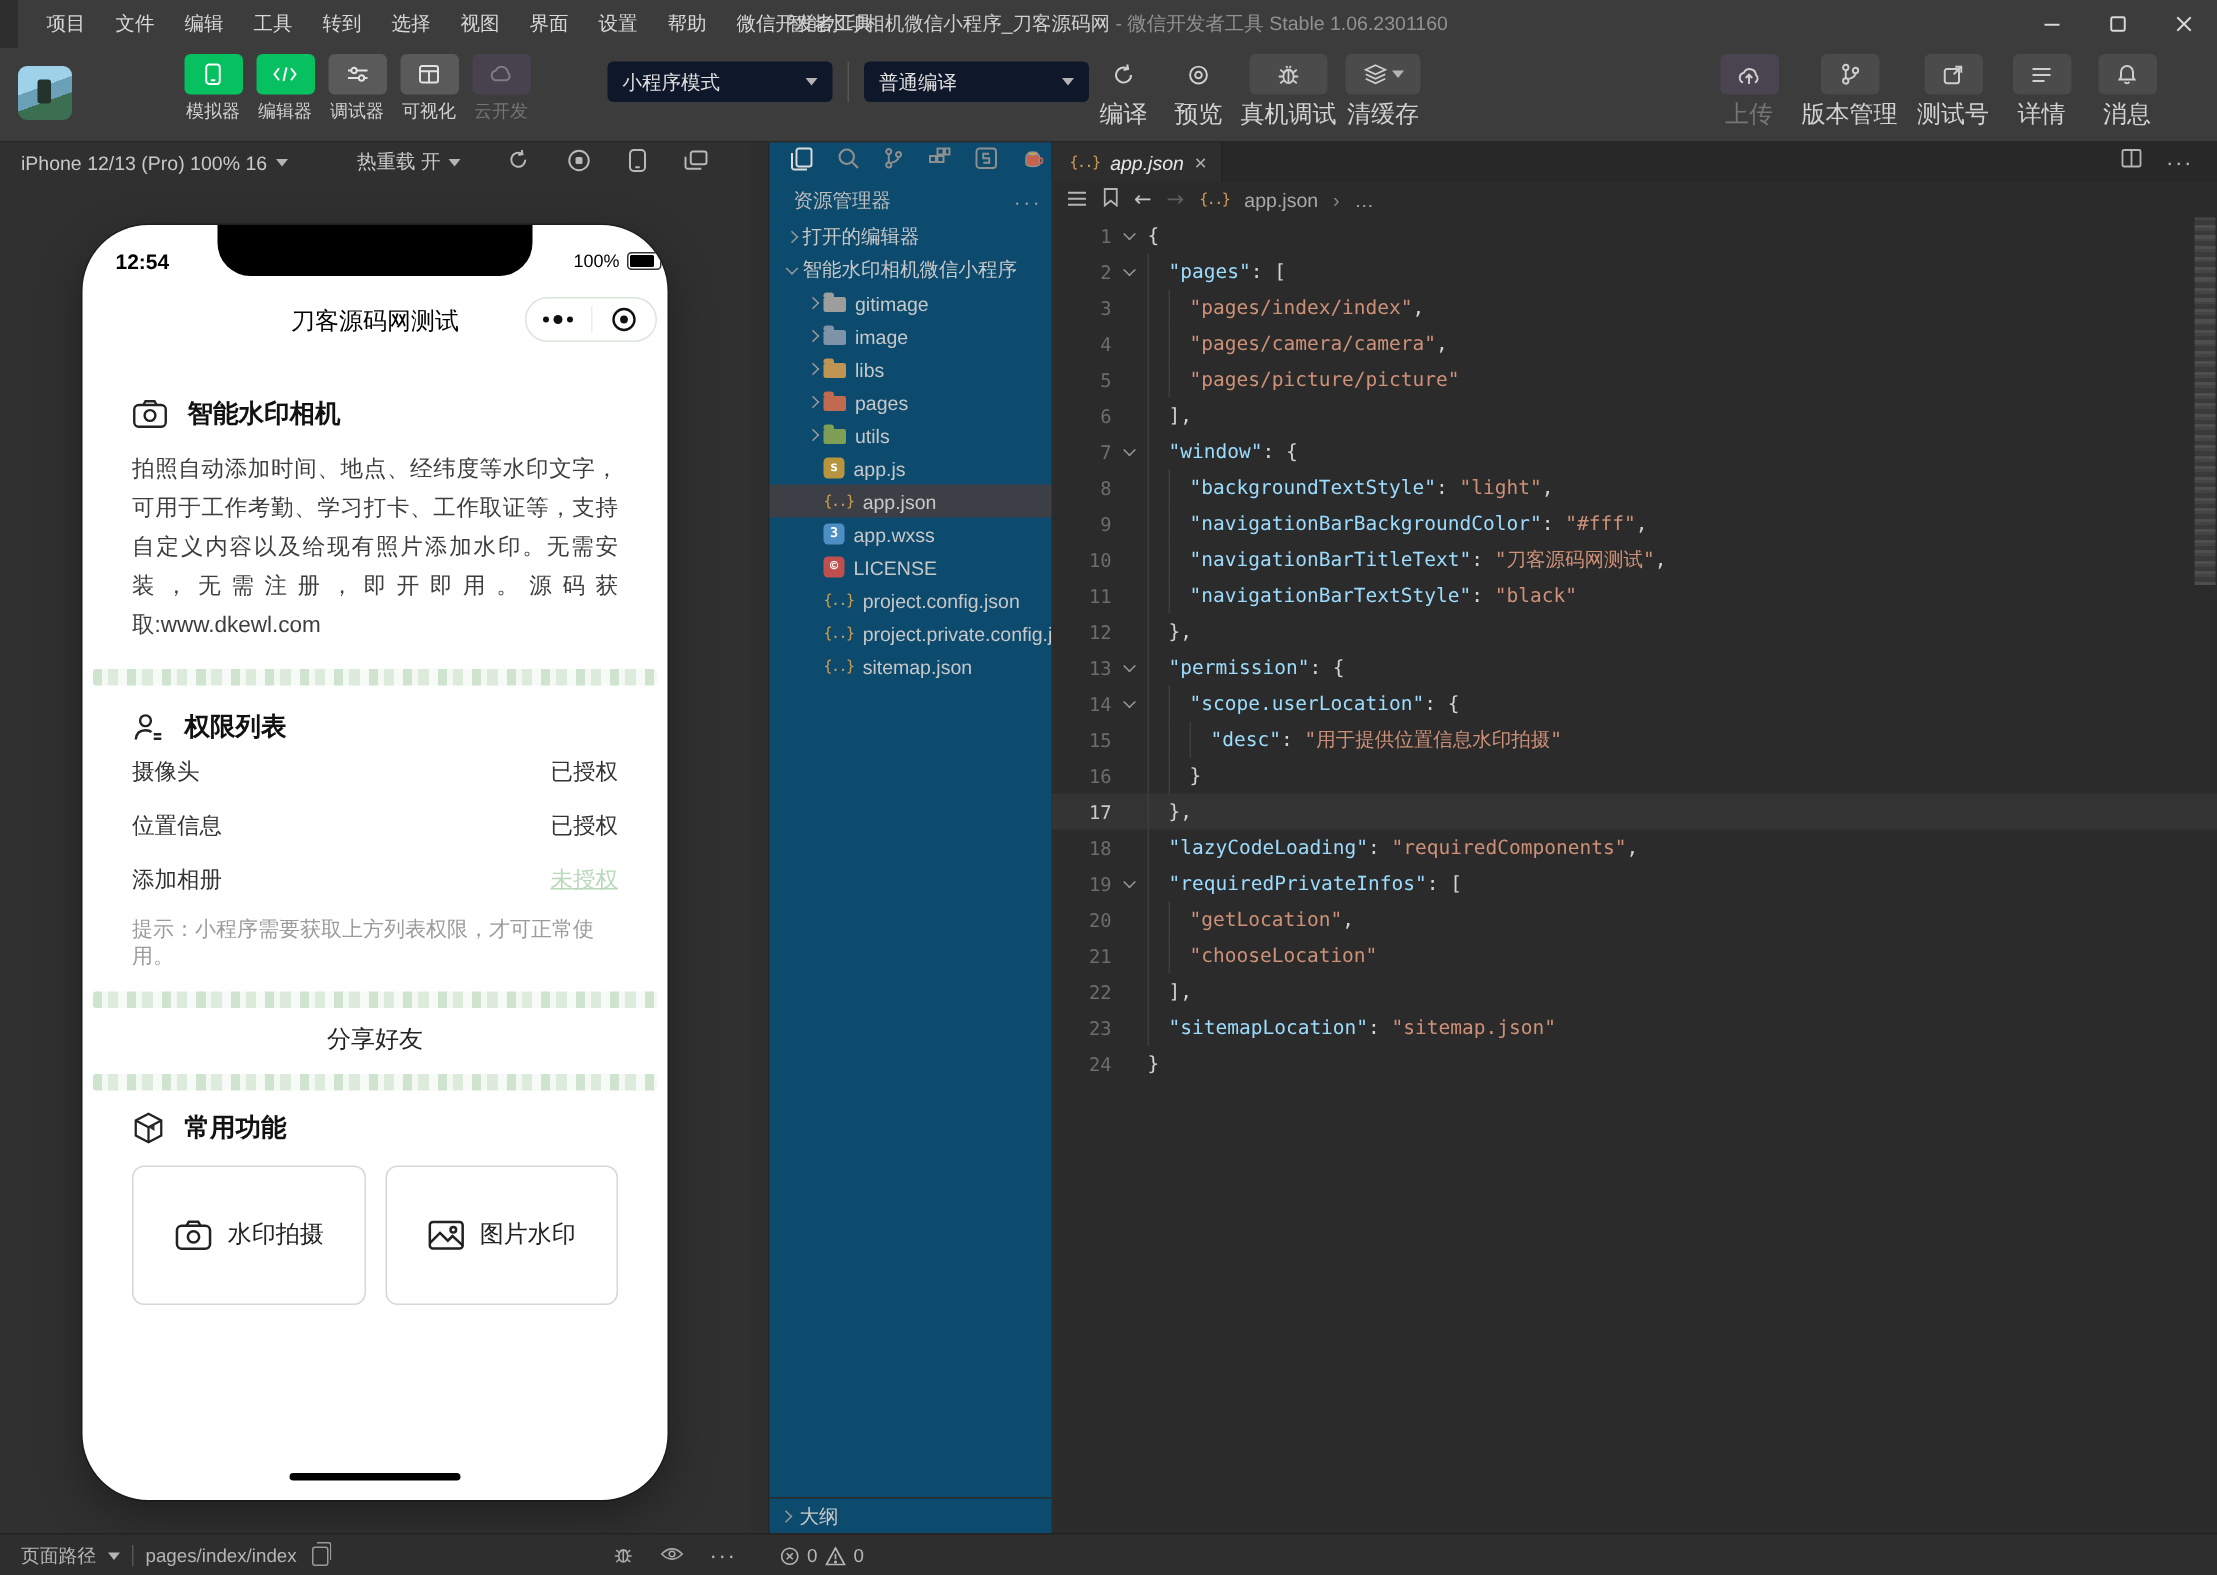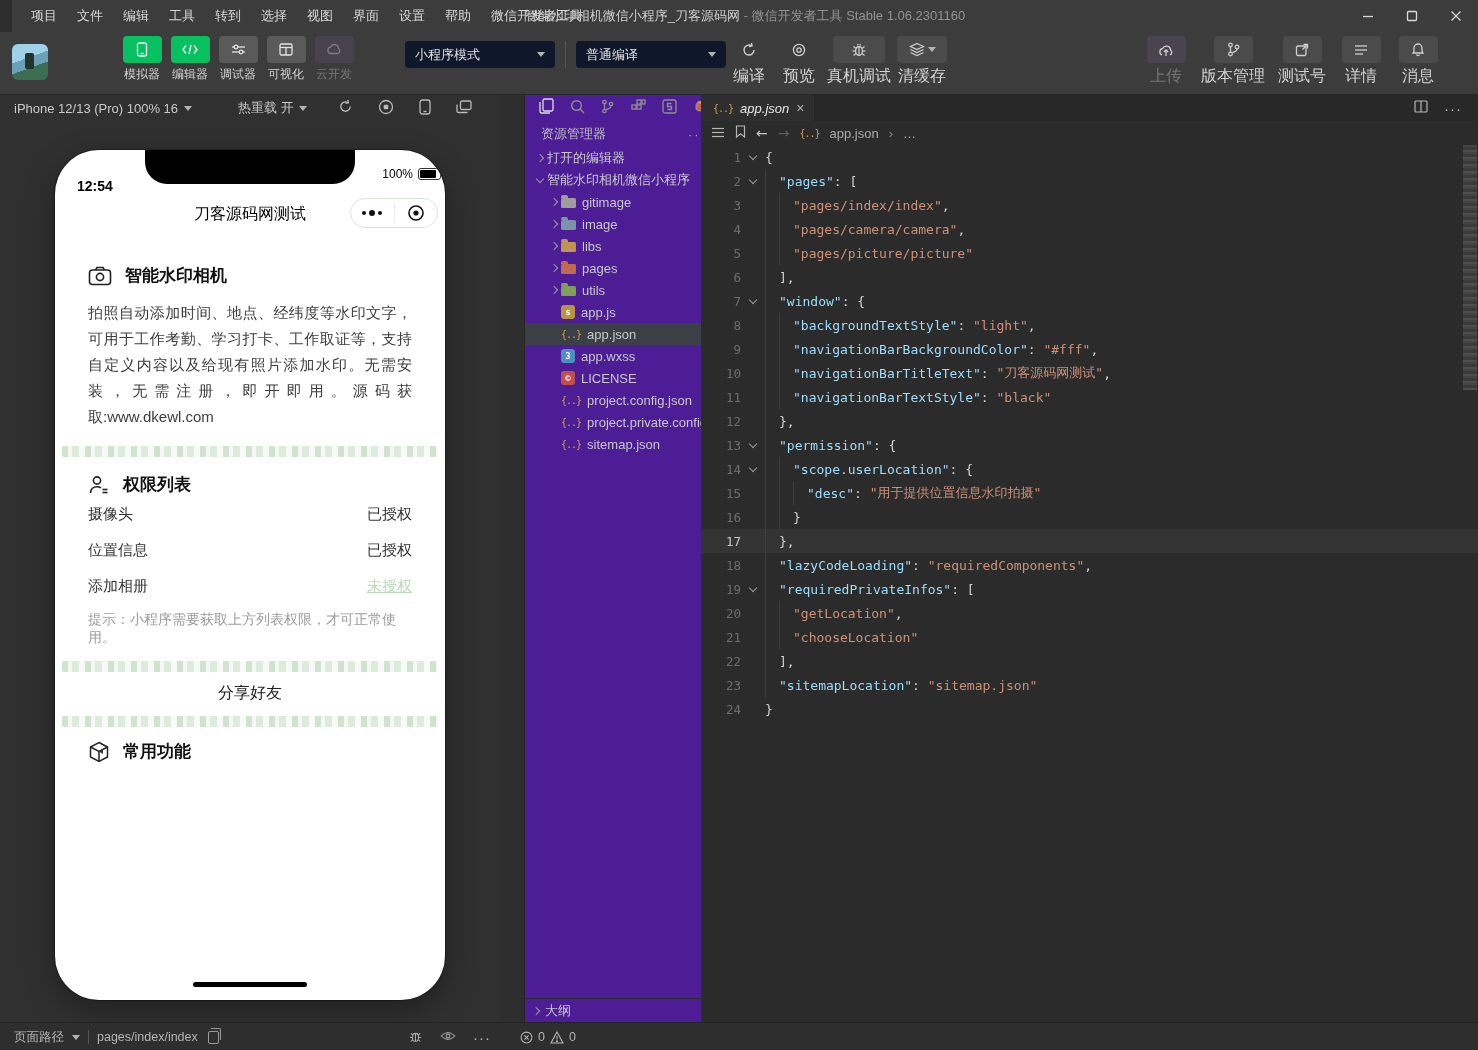--- a/index.html
+++ b/index.html
@@ -51,21 +51,21 @@
   .sim-tb-icons { margin-left:auto; display:flex; gap:25px; align-items:center; padding-right:14px; }
   .sim-tb-icons svg { stroke:#b9b9b9; }
   .hot-reload { margin-left:38px; display:flex; align-items:center; gap:5px; }
   .dev-select { display:flex; align-items:center; gap:6px; }
 
   
   .phone { position:absolute; left:55px; top:55px; width:390px; height:850px; background:#fff; border-radius:44px;
            box-shadow:0 0 0 1px rgba(0,0,0,.3), 0 10px 30px rgba(0,0,0,.35); color:#1a1a1a; overflow:hidden; }
   .notch { position:absolute; left:90px; top:0; width:210px; height:34px; background:#000; border-radius:0 0 22px 22px; }
   .p-status { position:relative; height:46px; }
-  .p-time { position:absolute; left:22px; top:16px; font-size:14px; font-weight:bold; color:#000;margin-top:12px; }
+  .p-time { position:absolute; left:22px; top:16px; font-size:14px; font-weight:bold; color:#000; }
   .p-batt { position:absolute; right:4px; top:17px; display:flex; align-items:center; gap:5px; font-size:12px; color:#000; }
   .batt-icon { position:relative; width:23px; height:12px; border:1.5px solid #333; border-radius:3px; }
   .batt-icon::before { content:""; position:absolute; left:1px; top:1px; bottom:1px; width:16px; background:#000; border-radius:1px; }
   .batt-icon::after { content:""; position:absolute; right:-4px; top:3px; width:2px; height:4px; background:#333; border-radius:0 2px 2px 0; }
   .p-nav { position:relative; height:40px; }
   .p-nav-title { position:absolute; left:0; right:0; top:8px; text-align:center; font-size:16px; color:#000; }
   .capsule { position:absolute; right:7px; top:2px; width:88px; height:30px; border:1px solid #dbe6db; border-radius:16px;
              background:#fff; display:flex; align-items:center; }
   .cap-dots { flex:1; display:flex; align-items:center; justify-content:center; gap:3px; }
   .cap-dots i { width:4px; height:4px; border-radius:50%; background:#111; }
@@ -87,21 +87,21 @@
   .share-btn { margin:11px auto 0; display:block; text-align:center; font-size:16px; color:#222; background:none; border:none;
                font-family:inherit; }
   .feat-head { margin-top:13px; }
   .cards { display:flex; gap:13px; margin-top:14px; }
   .card { flex:1; height:93px; border:1px solid #d7d7d7; border-radius:8px; background:#fff;
           display:flex; align-items:center; justify-content:center; gap:10px; font-size:16px; color:#222; }
   .card svg { stroke:#222; }
   .home-bar { position:absolute; left:50%; transform:translateX(-50%); bottom:13px; width:114px; height:5px; background:#000; border-radius:3px; }
 
   
-  .explorer { position:absolute; left:524px; top:0; width:200px; height:100%; background:#4c1d95; border-left:1px solid #262626; border-right:1px solid #242424; }
+  .explorer { position:absolute; left:512px; top:0; width:200px; height:100%; background:#0c4a6e; border-left:1px solid #262626; border-right:1px solid #242424; }
   .activity { height:26px; display:flex; align-items:center; justify-content:space-between; padding:0 14px; }
   .activity svg { stroke:#8f8f8f; }
   .activity .active svg { stroke:#dcdcdc; }
   .exp-header { height:26px; display:flex; align-items:center; padding:0 16px; font-size:13px; color:#bdbdbd; }
   .exp-more { margin-left:auto; letter-spacing:2px; color:#aaa; font-size:13px; }
   .tree {}
   .trow { height:22px; display:flex; align-items:center; padding-left:8px; font-size:13px; color:#c8c8c8; white-space:nowrap; }
   .trow.sel { background:#3c4046; }
   .trow .arr { width:14px; display:flex; justify-content:center; flex:none; }
   .trow .sp { width:14px; flex:none; }
@@ -469,20 +469,38 @@
 
           <div class="wm-band" style="margin-top:12px"></div>
 
           <div class="p-h feat-head">
             <svg width="22" height="22" viewBox="0 0 22 22" fill="none" stroke-width="1.5">
                 <path d="M11 1.5 L19.5 6 L19.5 16 L11 20.5 L2.5 16 L2.5 6 Z"></path>
                 <path d="M2.5 6 L11 10.5 L19.5 6 M11 10.5 L11 20.5"></path>
                 <path d="M11 10.5 L15 8.5 L15 13" fill="#333" stroke="none"></path>
               </svg>
             <span>常用功能</span>
+          </div>
+          <div class="cards">
+            <div class="card">
+              <svg width="26" height="21" viewBox="0 0 24 20" fill="none" stroke-width="1.6">
+                  <rect x="1.5" y="4" width="21" height="14.5" rx="3"></rect>
+                  <path d="M7.5 4 L9 1.5 L15 1.5 L16.5 4"></path>
+                  <circle cx="12" cy="11" r="3.6"></circle>
+                </svg>
+              <span>水印拍摄</span>
+            </div>
+            <div class="card">
+              <svg width="25" height="21" viewBox="0 0 24 20" fill="none" stroke-width="1.6">
+                  <rect x="1.5" y="1.5" width="21" height="17" rx="2"></rect>
+                  <circle cx="16.5" cy="6.5" r="1.8"></circle>
+                  <path d="M1.5 15 L8 8.5 L13 13.5 L16 10.5 L22.5 16.5"></path>
+                </svg>
+              <span>图片水印</span>
+            </div>
           </div>
         </div>
         <div class="home-bar"></div>
       </div>
     </div>
 
     <div class="explorer">
       <div class="activity">
         <span class="active"><svg width="15" height="16" viewBox="0 0 15 16" fill="none" stroke-width="1.3">
               <rect x="4" y="1" width="10" height="12" rx="1.5"></rect>

